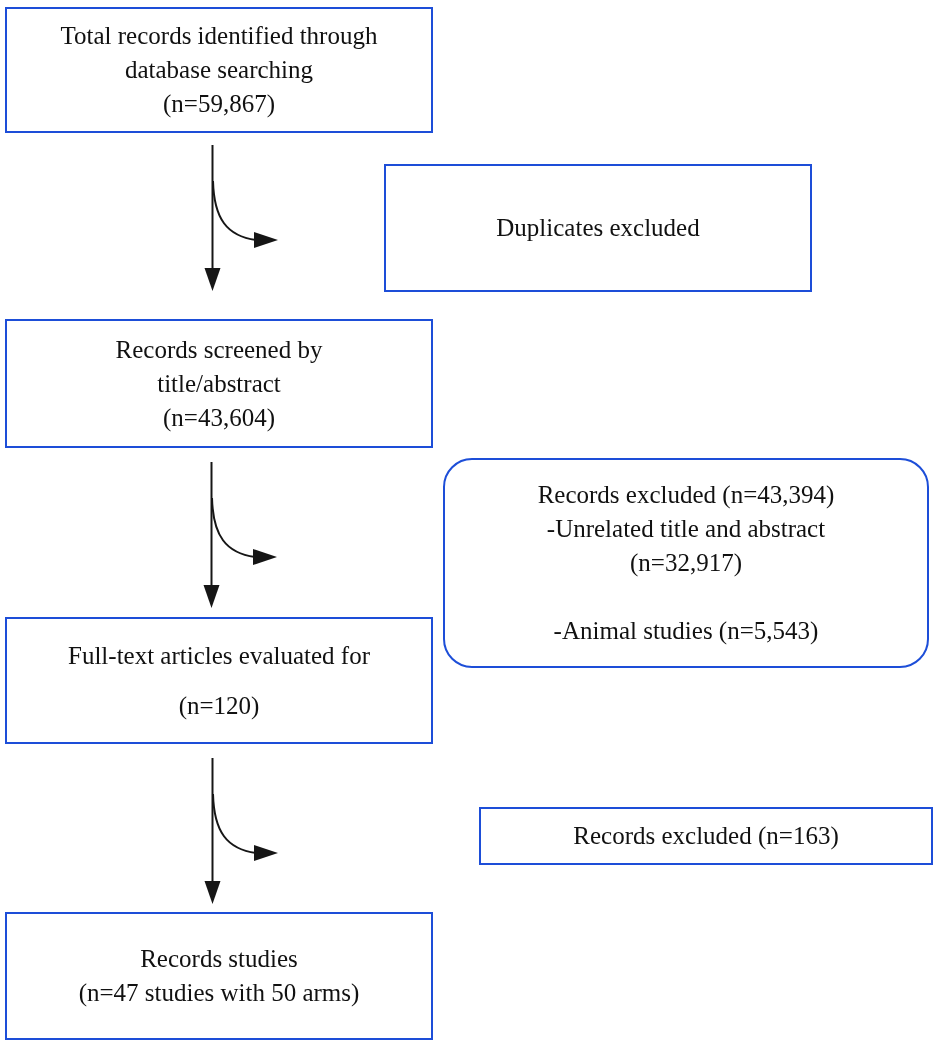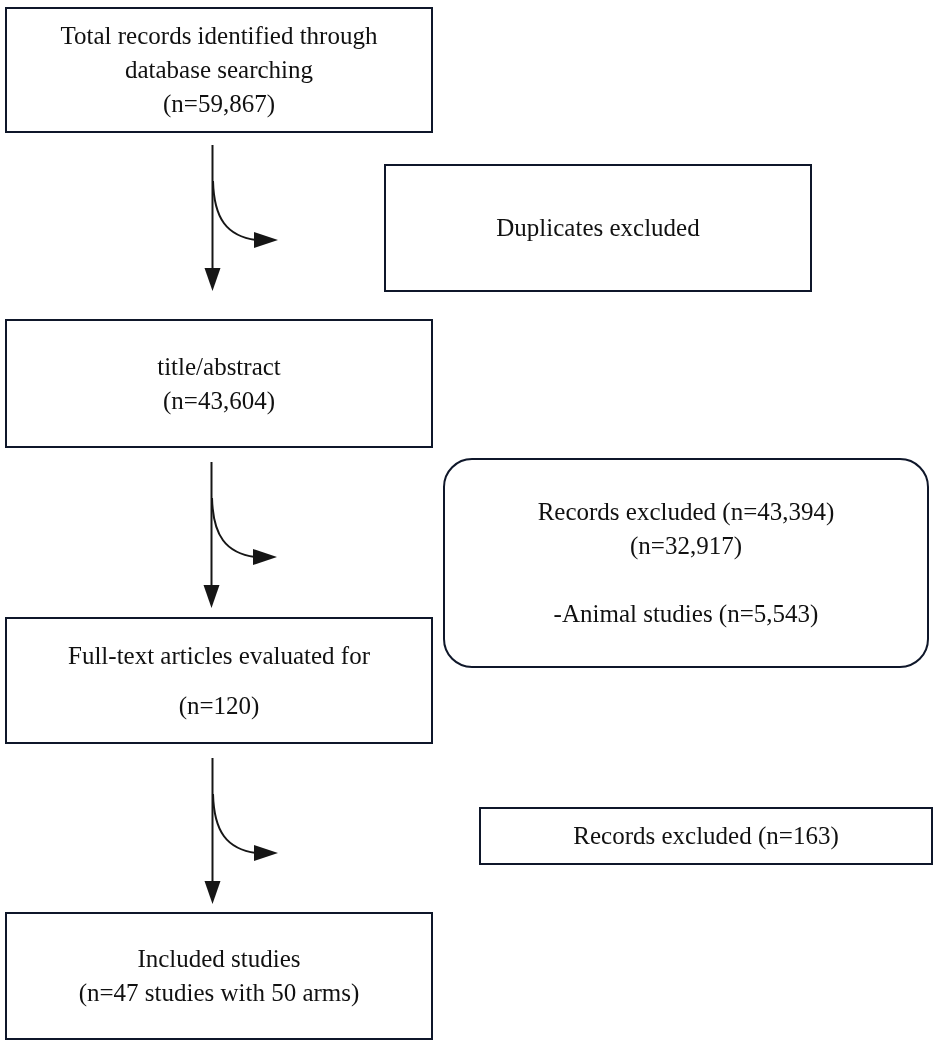--- a/index.html
+++ b/index.html
@@ -12,21 +12,21 @@
     width: 935px;
     height: 1046px;
     background: #ffffff;
     font-family: "Liberation Serif", "DejaVu Serif", serif;
     color: #111111;
     overflow: hidden;
   }
   .node {
     position: absolute;
     box-sizing: border-box;
-    border: 2px solid #0f172a;
+    border: 2px solid #1d4ed8;
     background: #ffffff;
     display: flex;
     flex-direction: column;
     justify-content: center;
     text-align: center;
     font-size: 25px;
     line-height: 34px;
   }
   .line {
     min-height: 34px;
@@ -76,40 +76,42 @@
     </g>
   </svg>
 
   <div class="node box-identified">
     <div class="line">Total records identified through</div>
     <div class="line">database searching</div>
     <div class="line">(n=59,867)</div>
   </div>
 
   <div class="node box-screened">
+    <div class="line">Records screened by</div>
     <div class="line">title/abstract</div>
     <div class="line">(n=43,604)</div>
   </div>
 
   <div class="node box-fulltext">
     <div class="line">Full-text articles evaluated for</div>
     <div class="line">(n=120)</div>
   </div>
 
   <div class="node box-included">
-    <div class="line">Included studies</div>
+    <div class="line">Records studies</div>
     <div class="line">(n=47 studies with 50 arms)</div>
   </div>
 
   <div class="node box-duplicates">
     <div class="line">Duplicates excluded</div>
   </div>
 
   <div class="node box-excluded-screening">
     <div class="line">Records excluded (n=43,394)</div>
+    <div class="line">-Unrelated title and abstract</div>
     <div class="line">(n=32,917)</div>
     <div class="line"></div>
     <div class="line">-Animal studies (n=5,543)</div>
   </div>
 
   <div class="node box-excluded-fulltext">
     <div class="line">Records excluded (n=163)</div>
   </div>
 
 </div>

